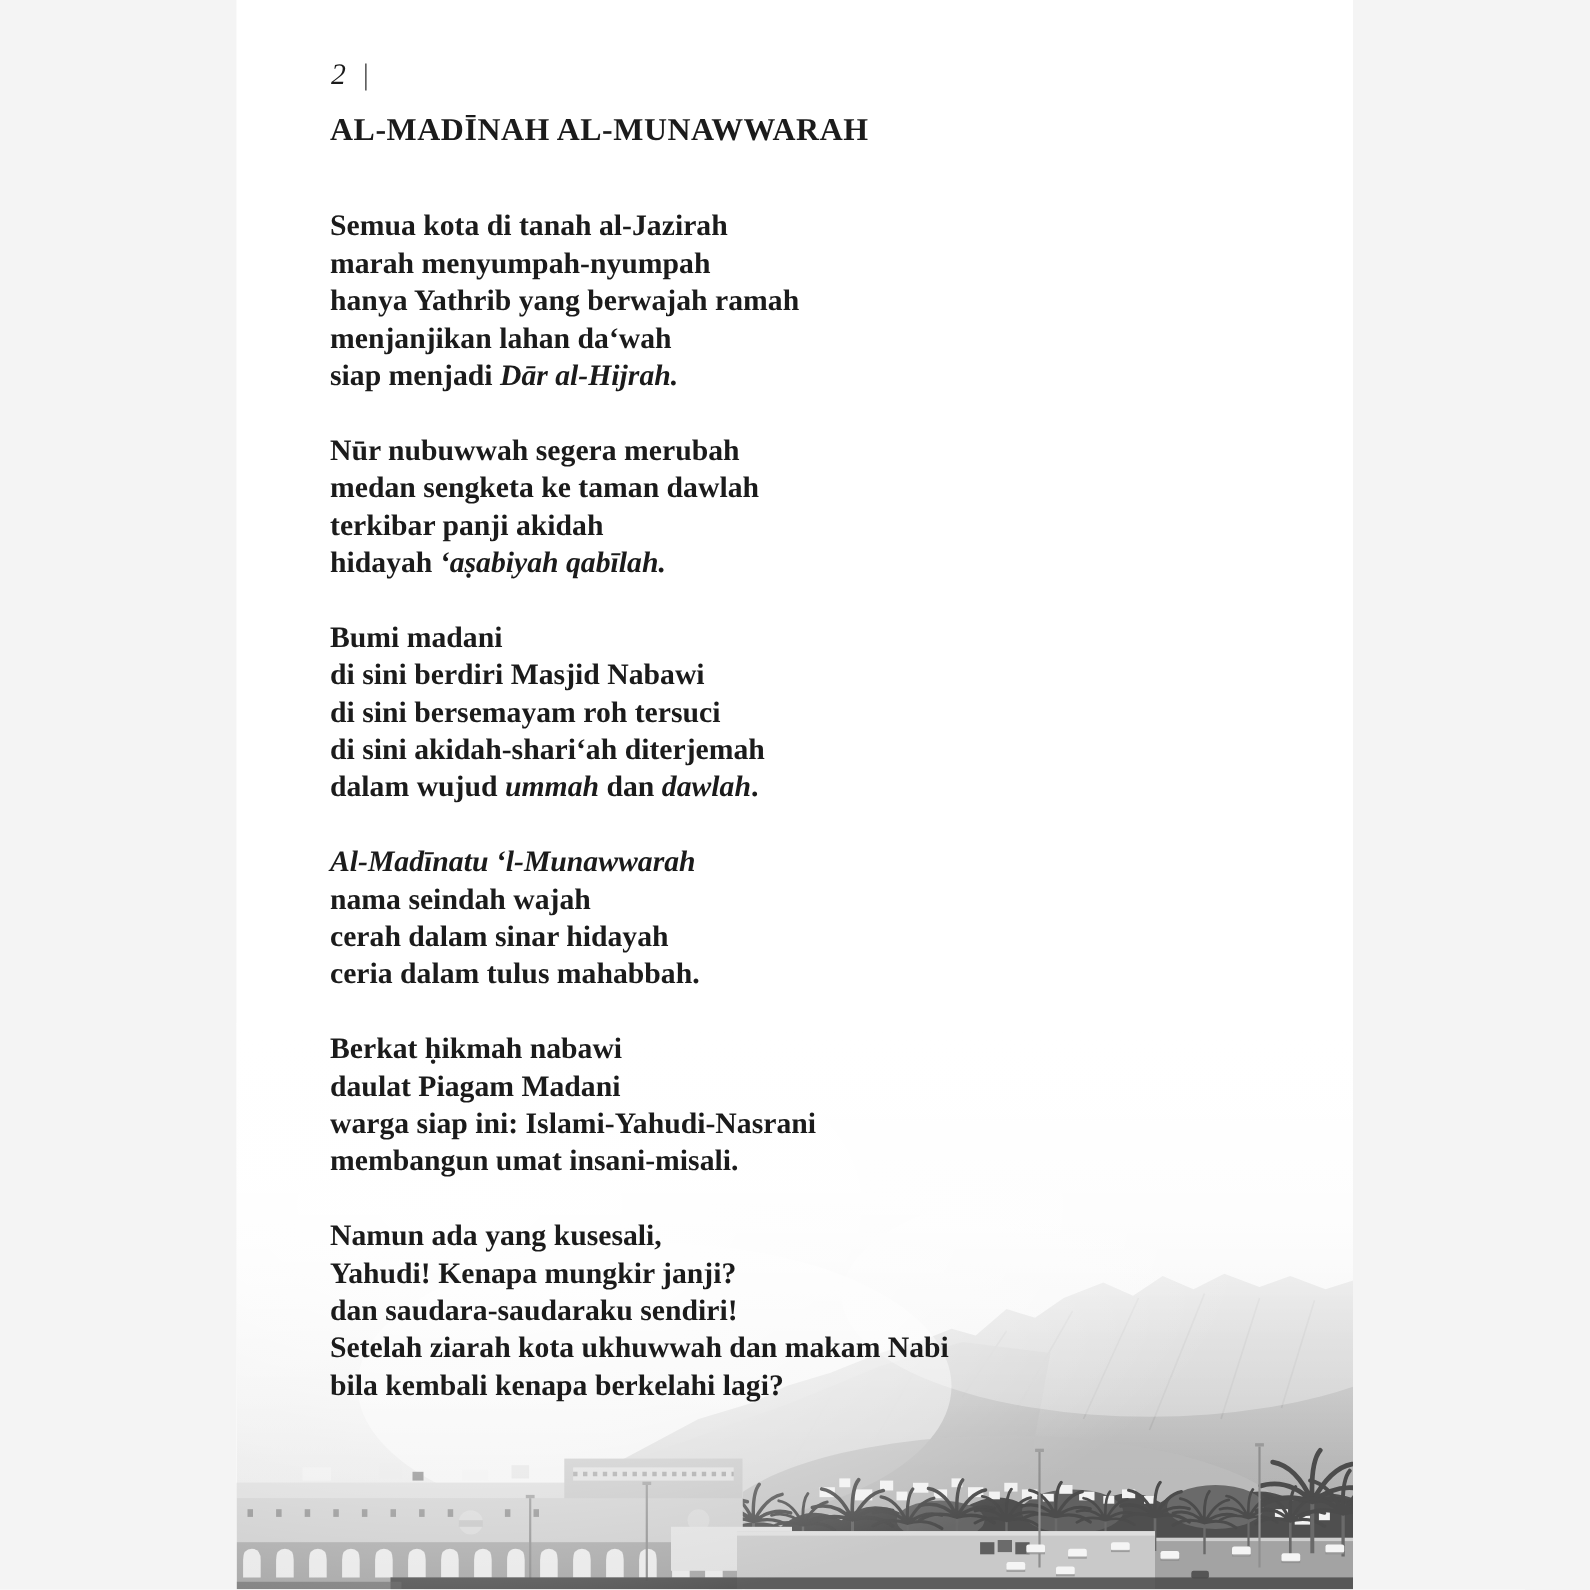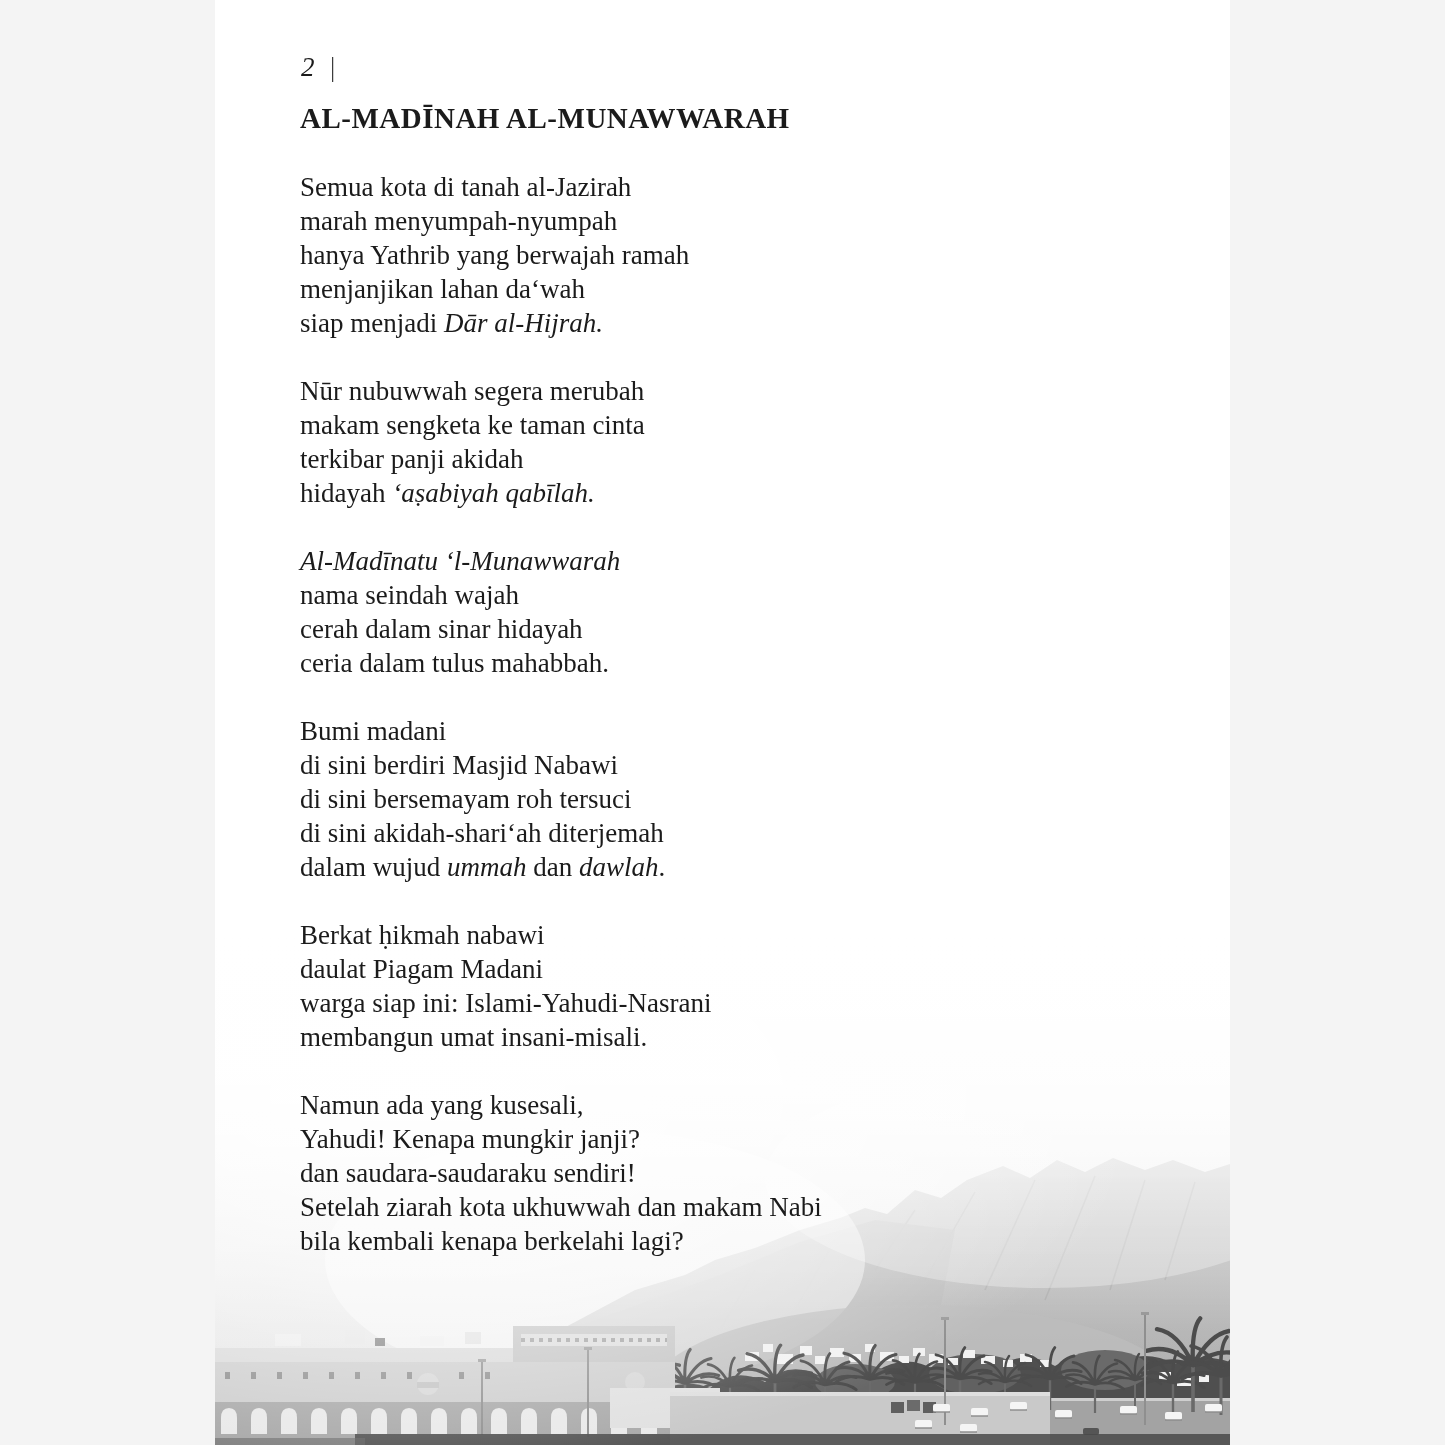--- a/index.html
+++ b/index.html
@@ -15,21 +15,21 @@
     background:#ffffff;overflow:hidden;
   }
   .content{position:absolute;inset:0;z-index:2;}
   .page-header{position:absolute;top:52px;left:86px;font-size:27px;line-height:30px;}
   .pagenum{font-style:italic;}
   .pagesep{margin-left:15px;font-style:normal;transform:scaleX(.8);display:inline-block;}
   .title{
     position:absolute;top:101px;left:85px;margin:0;
     font-size:29px;font-weight:bold;letter-spacing:.5px;line-height:34px;
   }
-  .poem{position:absolute;top:170px;left:85px;width:800px;}
+  .poem{position:absolute;top:188px;left:85px;width:800px;font-weight:bold;}
   .stanza{margin:0 0 34px 0;font-size:27px;line-height:34px;}
   .line{display:block;white-space:nowrap;}
   .line em{font-style:italic;}
   .photo{
     position:absolute;left:0;right:0;bottom:0;height:515px;z-index:1;
   }
   .photo svg{display:block;width:100%;height:100%;}
 </style>
 </head>
 <body>
@@ -244,38 +244,38 @@
       <div class="poem" id="poem">
           <p class="stanza">
             <span class="line"><span>Semua kota di tanah al-Jazirah</span></span>
             <span class="line"><span>marah menyumpah-nyumpah</span></span>
             <span class="line"><span>hanya Yathrib yang berwajah ramah</span></span>
             <span class="line"><span>menjanjikan lahan da‘wah</span></span>
             <span class="line"><span>siap menjadi </span><em>Dār al-Hijrah.</em></span>
           </p>
           <p class="stanza">
             <span class="line"><span>Nūr nubuwwah segera merubah</span></span>
-            <span class="line"><span>makam sengketa ke taman cinta</span></span>
+            <span class="line"><span>medan sengketa ke taman dawlah</span></span>
             <span class="line"><span>terkibar panji akidah</span></span>
             <span class="line"><span>hidayah </span><em>‘aṣabiyah qabīlah.</em></span>
-          </p>
-          <p class="stanza">
-            <span class="line"><em>Al-Madīnatu ‘l-Munawwarah</em></span>
-            <span class="line"><span>nama seindah wajah</span></span>
-            <span class="line"><span>cerah dalam sinar hidayah</span></span>
-            <span class="line"><span>ceria dalam tulus mahabbah.</span></span>
           </p>
           <p class="stanza">
             <span class="line"><span>Bumi madani</span></span>
             <span class="line"><span>di sini berdiri Masjid Nabawi</span></span>
             <span class="line"><span>di sini bersemayam roh tersuci</span></span>
             <span class="line"><span>di sini akidah-shari‘ah diterjemah</span></span>
             <span class="line"><span>dalam wujud </span><em>ummah</em><span> dan </span><em>dawlah</em><span>.</span></span>
           </p>
           <p class="stanza">
+            <span class="line"><em>Al-Madīnatu ‘l-Munawwarah</em></span>
+            <span class="line"><span>nama seindah wajah</span></span>
+            <span class="line"><span>cerah dalam sinar hidayah</span></span>
+            <span class="line"><span>ceria dalam tulus mahabbah.</span></span>
+          </p>
+          <p class="stanza">
             <span class="line"><span>Berkat ḥikmah nabawi</span></span>
             <span class="line"><span>daulat Piagam Madani</span></span>
             <span class="line"><span>warga siap ini: Islami-Yahudi-Nasrani</span></span>
             <span class="line"><span>membangun umat insani-misali.</span></span>
           </p>
           <p class="stanza">
             <span class="line"><span>Namun ada yang kusesali,</span></span>
             <span class="line"><span>Yahudi! Kenapa mungkir janji?</span></span>
             <span class="line"><span>dan saudara-saudaraku sendiri!</span></span>
             <span class="line"><span>Setelah ziarah kota ukhuwwah dan makam Nabi</span></span>

